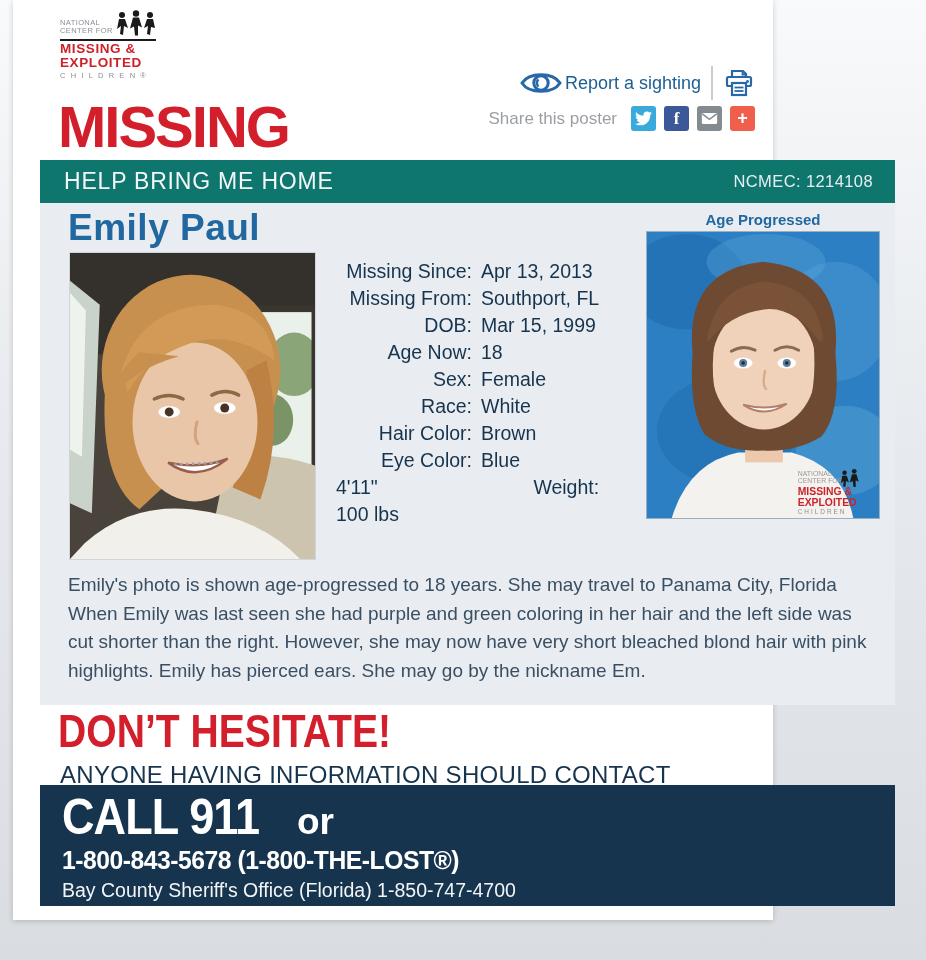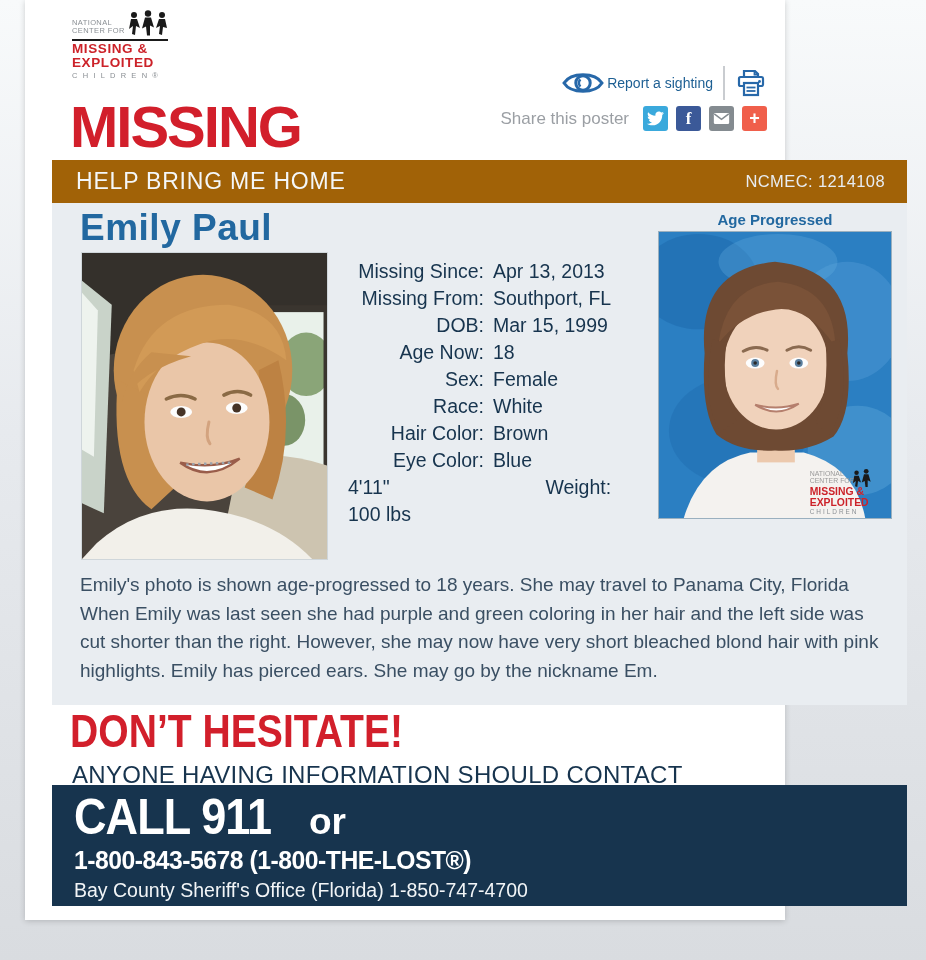--- a/index.html
+++ b/index.html
@@ -3,49 +3,49 @@
 <meta charset="utf-8">
 <style>
   * { margin:0; padding:0; box-sizing:border-box; }
   html,body { width:926px; height:960px; }
   body {
     font-family:"Liberation Sans", sans-serif;
     background:linear-gradient(180deg,#f8fafb 0%,#e7eaee 45%,#d9dce0 100%);
     position:relative; overflow:hidden;
   }
   .card {
-    position:absolute; left:25px; top:0; width:760px; height:920px;
+    position:absolute; left:13px; top:0; width:760px; height:920px;
     background:#ffffff; box-shadow:0 1px 6px rgba(0,0,0,.18);
   }
   
   .logo { position:absolute; left:47px; top:10px; width:110px; }
   .logo-top { display:flex; align-items:flex-end; gap:2px; }
   .logo-nat { display:flex; flex-direction:column; font-size:7.5px; color:#8a8f94; letter-spacing:.4px; line-height:1.15; padding-bottom:2px; }
   .logo-line { height:2px; background:#1a1a1a; width:96px; margin:1px 0 1px 0; }
   .logo-missing, .logo-exploited { font-size:13.5px; font-weight:700; color:#cc2229; letter-spacing:.6px; line-height:1.05; }
   .logo-children { font-size:7.5px; color:#8a8f94; letter-spacing:1.6px; margin-top:1px; }
   
   .report-row { position:absolute; top:66px; right:18px; display:flex; align-items:center; gap:10px; }
-  .report-link { display:flex; align-items:center; gap:3px; color:#1d5f93; font-size:14px; cursor:pointer; }
+  .report-link { display:flex; align-items:center; gap:3px; color:#1d5f93; font-size:18px; cursor:pointer; }
   .v-divider { width:2px; height:34px; background:#c9ccd0; }
   .share-row { position:absolute; top:106px; right:18px; display:flex; align-items:center; gap:8px; }
   .share-label { color:#9b9fa4; font-size:17px; margin-right:6px; }
   .soc { width:25px; height:25px; border-radius:3px; display:flex; align-items:center; justify-content:center; color:#fff; cursor:pointer; }
   .soc-tw { background:#3aa9dc; }
   .soc-fb { background:#3b5998; font-weight:700; font-size:17px; font-family:"Liberation Serif",serif; }
   .soc-em { background:#848b90; }
   .soc-pl { background:#f05f4b; font-weight:700; font-size:18px; }
   
   .missing-headline {
     position:absolute; left:45px; top:98px; font-size:58px; font-weight:800;
     color:#d21f2b; letter-spacing:-2px; line-height:1;
   }
   
   .banner {
-    position:absolute; left:27px; top:160px; width:855px; height:43px; background:#a16207;
+    position:absolute; left:27px; top:160px; width:855px; height:43px; background:#0f766e;
     display:flex; align-items:center; justify-content:space-between; padding:0 22px 0 24px;
   }
   .banner-left { color:#f4f7f9; font-size:23px; letter-spacing:.8px; }
   .banner-right { color:#e8edf2; font-size:16.5px; letter-spacing:.4px; }
   
   .panel { position:absolute; left:27px; top:203px; width:855px; height:502px; background:#e9edf1; }
   .person-name { position:absolute; left:28px; top:4px; font-size:37px; font-weight:700; color:#2268a0; letter-spacing:.5px; }
   .photo-left { position:absolute; left:29px; top:49px; width:247px; height:308px; border:1px solid #cfd6da; }
   .photo-right { position:absolute; left:606px; top:28px; width:234px; height:288px; border:1px solid #9ab0bf; }
   .photo-left svg, .photo-right svg { display:block; width:100%; height:100%; }

